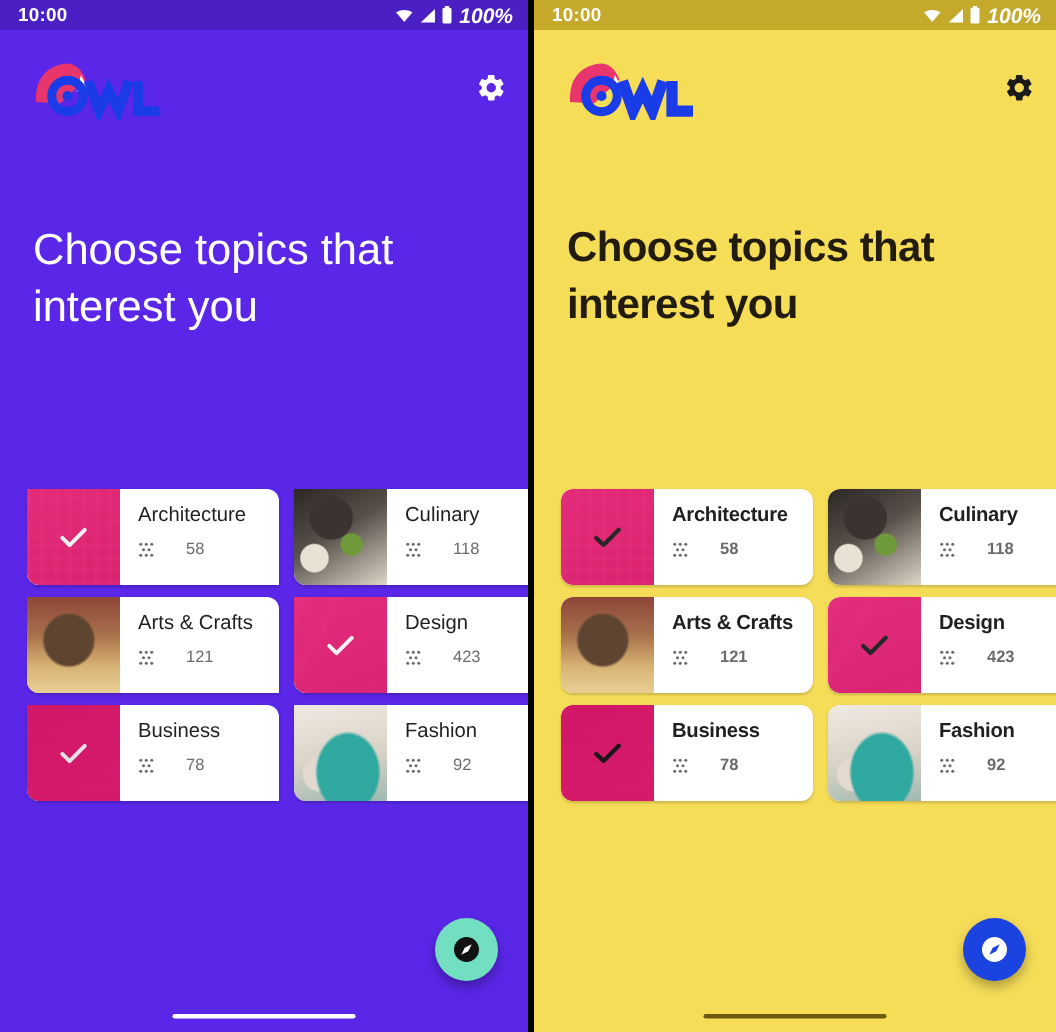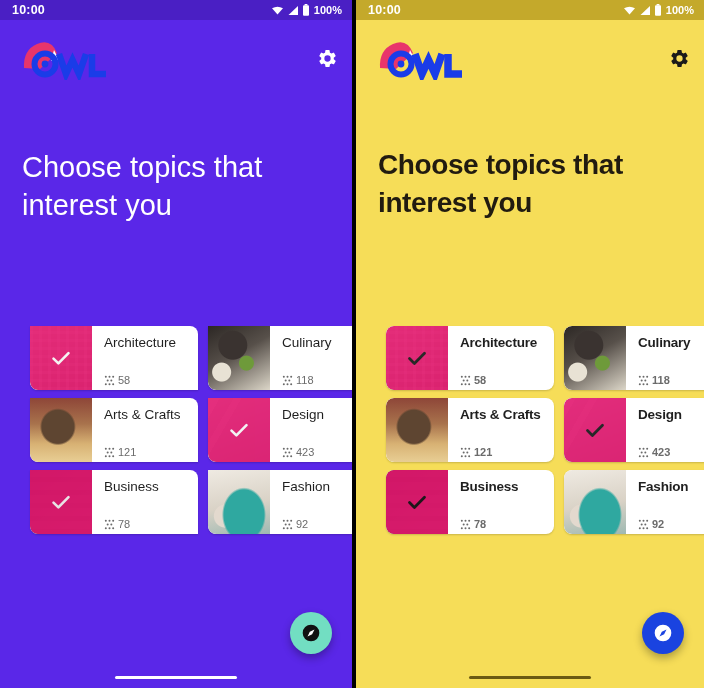--- a/index.html
+++ b/index.html
@@ -15,21 +15,21 @@
   
   .statusbar {
     height:20px; display:flex; align-items:center;
     padding:0 10px 0 12px; font-size:12.5px; font-weight:bold;
   }
   .left .statusbar  { background:#4A1FC4; color:#FFFFFF; }
   .right .statusbar { background:#C4A92B; color:#FFFFFF; }
   .status-time { letter-spacing:.2px; }
   .status-icons { margin-left:auto; display:flex; align-items:center; gap:3px; }
   .status-icons svg { display:block; }
-  .battery-pct { font-size:11px; font-weight:bold; margin-left:1px; }
+  .battery-pct { font-size:14px; font-weight:bold; margin-left:1px;font-style:italic; }
 
   
   .appbar { height:76px; display:flex; align-items:center; padding:0 14px 0 18px; }
   .logo { display:flex; align-items:center; }
   .logo svg { display:block; }
   .gear { margin-left:auto; cursor:pointer; }
   .gear svg { display:block; }
 
   
   .headline {
@@ -38,21 +38,21 @@
   .left .headline {
     margin-top:52px; color:#FFFFFF; font-size:29px; line-height:38px;
     font-weight:300; letter-spacing:0px;
   }
   .right .headline {
     margin-top:50px; color:#211B10; font-size:28px; line-height:38px;
     font-weight:bold; letter-spacing:-.4px;
   }
 
   
-  .grid { position:absolute; left:16px; right:0; display:flex; flex-direction:column; }
+  .grid { position:absolute; left:4px; right:0; display:flex; flex-direction:column; }
   .left  .grid { top:326px; gap:8px; padding-left:14px; }
   .right .grid { top:326px; gap:8px; padding-left:14px; }
 
   .row { display:flex; gap:10px; }
 
   .card {
     position:relative; display:flex; flex:0 0 auto;
     width:168px; height:64px; background:#FFFFFF;
     overflow:hidden; flex-shrink:0;
   }
@@ -69,21 +69,21 @@
     position:absolute; inset:0;
     background:#E8126E; opacity:.85;
     display:flex; align-items:center; justify-content:center;
   }
   .sel-overlay svg { display:block; }
 
   .card-body { flex:1; padding:9px 0 0 12px; display:flex; flex-direction:column; }
   .card-title { font-size:13.5px; color:#1F1F1F; }
   .left  .card-title { font-weight:normal; letter-spacing:0; }
   .right .card-title { font-weight:bold; letter-spacing:-.2px; }
-  .card-meta { margin-top:24px; display:flex; align-items:center; gap:3px; color:#6B6B6B; }
+  .card-meta { margin-top:10px; display:flex; align-items:center; gap:21px; color:#6B6B6B; }
   .meta-count { font-size:11px; }
   .right .meta-count { font-weight:bold; }
   .grain svg { display:block; }
 
   
   .fab {
     position:absolute; right:20px; bottom:34px;
     width:42px; height:42px; border-radius:50%;
     display:flex; align-items:center; justify-content:center;
     cursor:pointer;

